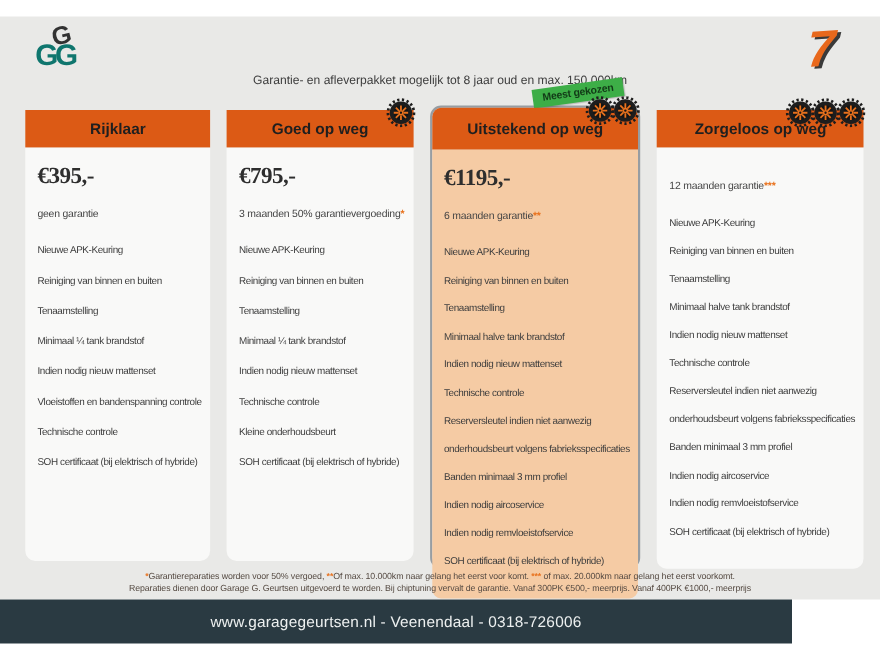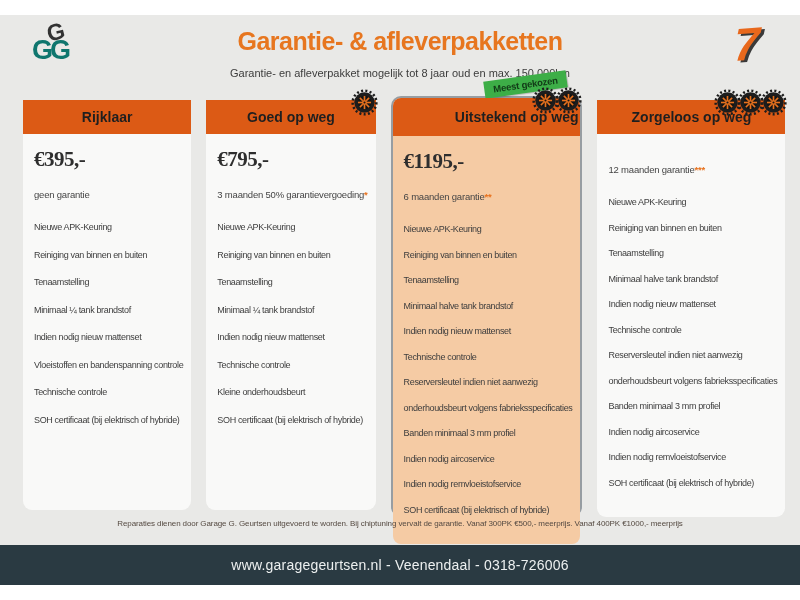--- a/index.html
+++ b/index.html
@@ -21,21 +21,21 @@
               color:#e8681c;text-shadow:3px 2px 0 #3a3a3a;transform:rotate(-4deg) skewX(-6deg);}
 
   
   .cards-row{position:absolute;left:23px;right:23px;top:85px;height:410px;display:flex;gap:15px;}
   .card{flex:1;display:flex;flex-direction:column;box-sizing:border-box;position:relative;}
   .card-header{background:#dc5a15;color:#1f1f1f;font-weight:800;font-size:14px;text-align:center;
               padding:9px 2px;position:relative;}
   .card-body{background:#f9f9f8;flex:1;border-radius:0 0 9px 9px;padding:13px 8px 14px 11px;}
   .card.highlight{border:2px solid #979da2;border-radius:10px;margin-top:-4px;margin-bottom:-7px;
               flex-grow:1.04;}
-  .card.highlight .card-header{border-radius:8px 8px 0 0;padding:11px 2px;text-align:right;}
+  .card.highlight .card-header{border-radius:8px 8px 0 0;padding:11px 2px;}
   .card.highlight .card-body{background:#f5cba4;border-radius:0 0 8px 8px;}
 
   .price{font-size:21px;font-weight:800;color:#2e2e2e;letter-spacing:-0.5px;font-family:Liberation Serif, serif;}
   .price-note{font-size:9.5px;color:#454545;margin-top:17px;letter-spacing:-0.2px;white-space:nowrap;}
   .stars{color:#e8721e;font-weight:700;}
   .features{margin-top:22px;}
   .feature{font-size:9px;color:#3d3d3d;letter-spacing:-0.35px;white-space:nowrap;}
   .features.rows-8 .feature{margin-bottom:17.5px;}
   .features.rows-12 .feature{margin-bottom:15.5px;}
   .feature:last-child{margin-bottom:0;}
@@ -47,35 +47,34 @@
   
   .badge{position:absolute;top:-22px;right:14px;background:#3dae47;color:#123a17;font-size:9.5px;
          font-weight:800;padding:3px 9px;transform:rotate(-8deg);letter-spacing:-0.2px;
          box-shadow:1px 1px 1px rgba(0,0,0,0.2);}
 
   
   .footnotes{position:absolute;left:0;right:0;top:503px;text-align:center;font-size:8px;
          color:#554a42;line-height:11px;letter-spacing:-0.1px;}
 
   
-  .footer-bar{position:absolute;left:0;top:545px;width:800px;height:40px;background:#2a3a42;
+  .footer-bar{position:absolute;left:0;top:545px;width:720px;height:40px;background:#2a3a42;
          display:flex;align-items:center;justify-content:center;}
   .footer-text{color:#edf0f0;font-size:14px;letter-spacing:0.2px;}
 </style>
 </head>
 <body>
 
 <div class="canvas">
   <div class="page">
 
     <div class="logo-gg">
       <span class="logo-g-top">G</span>
       <span class="logo-g-bottom">GG</span>
     </div>
-    <div class="page-title">Garantie- &amp; afleverpakketten</div>
     <div class="page-subtitle">Garantie- en afleverpakket mogelijk tot 8 jaar oud en max. 150.000km</div>
     <div class="logo-seven">7</div>
 
     <div class="cards-row">
 
       <div class="card">
         <div class="card-header">
           <span>Rijklaar</span>
         </div>
         <div class="card-body">
@@ -266,20 +265,21 @@
               <div class="feature">Indien nodig aircoservice</div>
               <div class="feature">Indien nodig remvloeistofservice</div>
               <div class="feature">SOH certificaat (bij elektrisch of hybride)</div>
             </div>
         </div>
       </div>
 
     </div>
 
     <div class="footnotes">
+      <div><span class="stars">*</span><span>Garantiereparaties worden voor 50% vergoed, </span><span class="stars">**</span><span>Of max. 10.000km naar gelang het eerst voor komt. </span><span class="stars">***</span><span> of max. 20.000km naar gelang het eerst voorkomt.</span></div>
       <div>Reparaties dienen door Garage G. Geurtsen uitgevoerd te worden. Bij chiptuning vervalt de garantie. Vanaf 300PK €500,- meerprijs. Vanaf 400PK €1000,- meerprijs</div>
     </div>
   </div>
 
   <div class="footer-bar">
     <span class="footer-text">www.garagegeurtsen.nl - Veenendaal - 0318-726006</span>
   </div>
 </div>
 
 </body></html>

